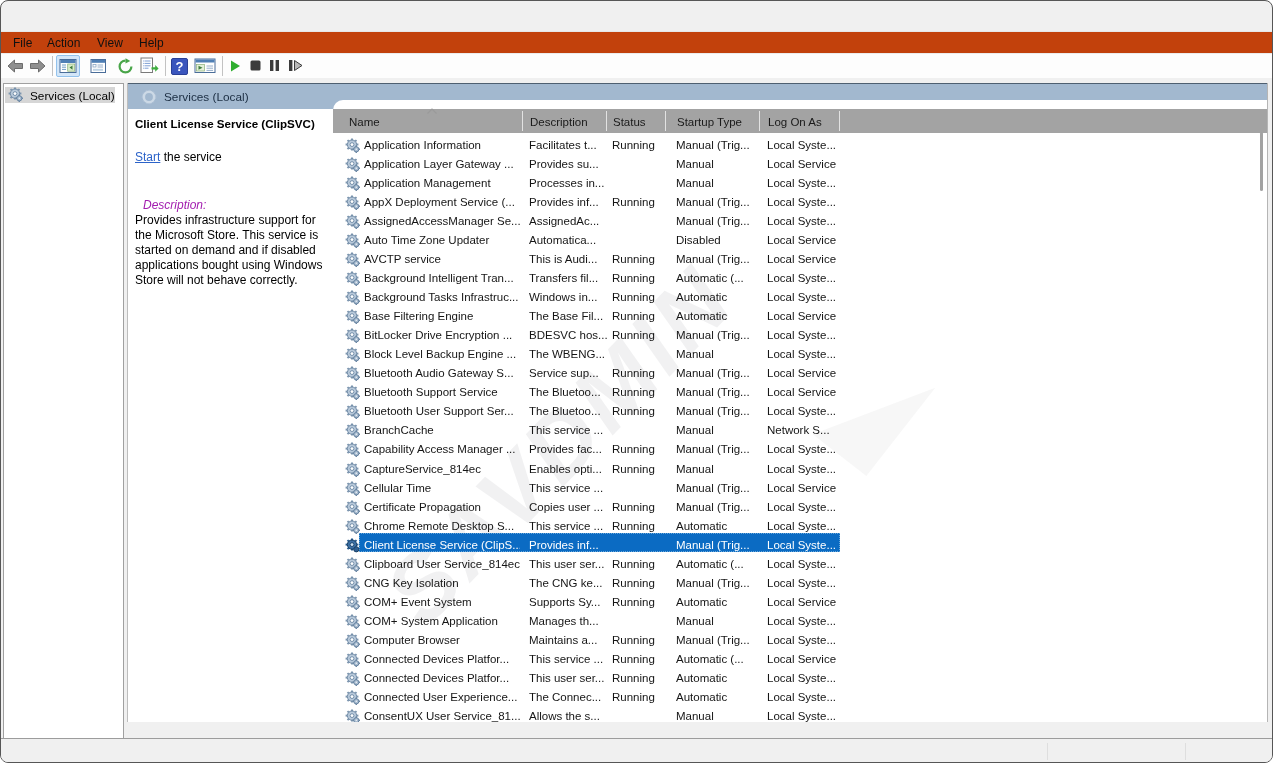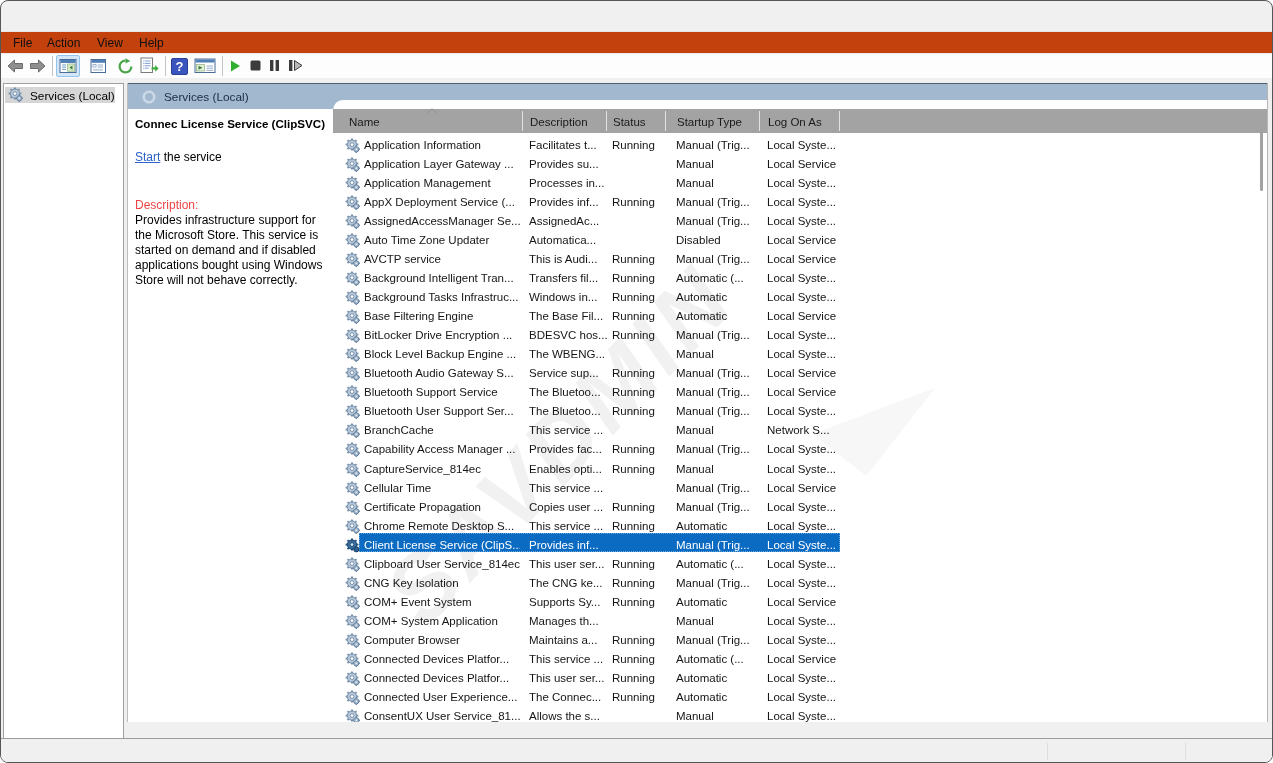--- a/index.html
+++ b/index.html
@@ -33,21 +33,21 @@
 #band { position:absolute; left:0; top:0; width:100%; height:25.5px; background:#a2b8cf;
   border-top:1px solid #4e5f70; }
 #band .t { position:absolute; left:36px; top:6px; font-size:11.8px; color:#1b2d42; }
 #tabcorner { position:absolute; left:205px; top:16.5px; width:934px; height:12px; background:#fff;
   border-top-left-radius:10px; }
 
 #desc { position:absolute; left:7px; top:26px; width:198px; }
 #desc .h { position:absolute; left:0; top:8px; font-size:11.6px; font-weight:bold; color:#000; white-space:nowrap; }
 #desc .start { position:absolute; left:0; top:41px; font-size:12px; color:#000; white-space:nowrap; }
 #desc .start a { color:#2c63c9; text-decoration:underline; }
-#desc .dh { position:absolute; left:0; top:89px; font-size:12px; color:#ef4444; }
+#desc .dh { position:absolute; left:8px; top:89px; font-size:12px; color:#a21caf;font-style:italic; }
 #desc .dp { position:absolute; left:0; top:104px; width:200px; font-size:12px; line-height:15px; color:#000; }
 
 #hdr { position:absolute; left:205px; top:26px; right:0; height:24px; background:#a3a3a3; }
 .hsep { position:absolute; top:2px; height:20px; width:1px; background:#e2e2e2; }
 #hdr span { position:absolute; top:7px; font-size:11.5px; color:#1a1a1a; }
 #list { position:absolute; left:205px; top:0; right:0; bottom:0; }
 .row { position:absolute; left:0; right:0; height:19px; font-size:11.5px; color:#151515; }
 .row .c { position:absolute; top:3px; line-height:13px; white-space:nowrap; overflow:hidden; z-index:2; }
 .gicon { position:absolute; left:12px; top:2px; z-index:2; }
 .nm { left:31px; width:156px; }
@@ -216,21 +216,21 @@
     <div id="band">
       <svg style="position:absolute;left:13px;top:5px" width="16" height="16" viewBox="0 0 16 16">
         <circle cx="8" cy="8" r="5.2" fill="none" stroke="#ccd9e6" stroke-width="2.6"></circle>
         <circle cx="8" cy="8" r="6.8" fill="none" stroke="#b7c8da" stroke-width="0.8" stroke-dasharray="2 2"></circle>
       </svg>
       <span class="t">Services (Local)</span>
     </div>
     <div id="tabcorner"></div>
 
     <div id="desc">
-      <div class="h">Connec License Service (ClipSVC)</div>
+      <div class="h">Client License Service (ClipSVC)</div>
       <div class="start"><a href="#">Start</a> the service</div>
       <div class="dh">Description:</div>
       <div class="dp">Provides infrastructure support for the Microsoft Store. This service is started on demand and if disabled applications bought using Windows Store will not behave correctly.</div>
     </div>
 
     <div id="hdr">
       <span style="left:16px">Name</span>
       <span style="left:197px">Description</span>
       <span style="left:280px">Status</span>
       <span style="left:344px">Startup Type</span>

